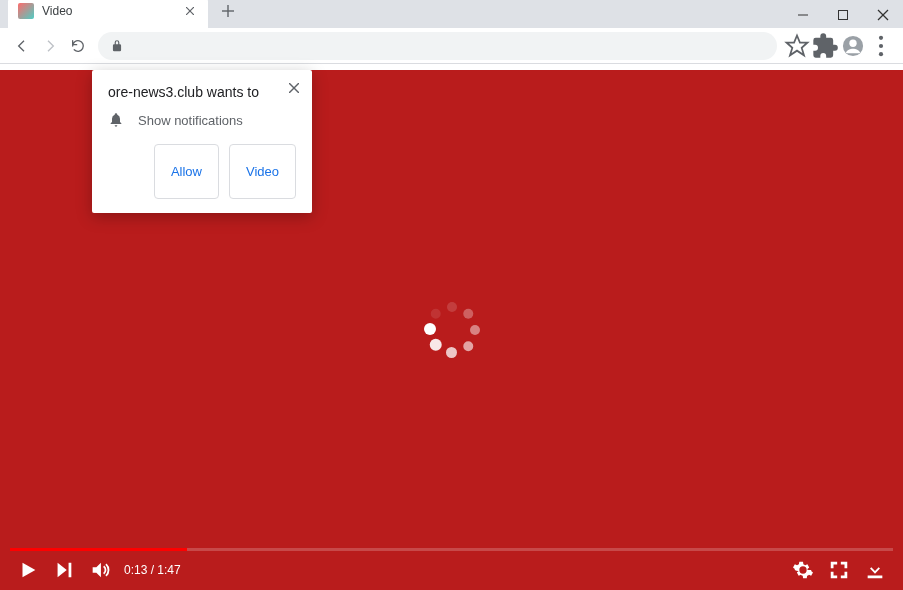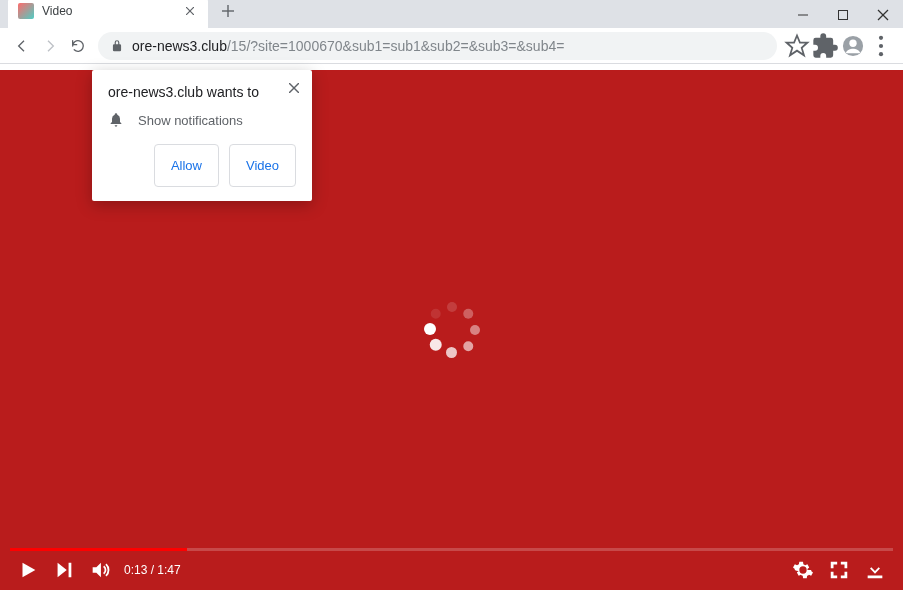--- a/index.html
+++ b/index.html
@@ -56,21 +56,21 @@
   .time-display { color: #fff; font-size: 12px; margin-left: 6px; }
   .spacer { flex: 1; }
   
   
   .notif-popup { position: absolute; top: 70px; left: 92px; width: 220px; background: #fff; border-radius: 2px; box-shadow: 0 4px 16px rgba(0,0,0,.25); padding: 14px 16px 14px 16px; z-index: 50; }
   .notif-prompt { font-size: 14px; color: #202124; margin-bottom: 12px; }
   .notif-row { display: flex; align-items: flex-end; margin-bottom: 16px; }
   .notif-bell { width: 16px; height: 16px; margin-right: 14px; color: #5f6368; }
   .notif-text { font-size: 13px; color: #5f6368; }
   .notif-actions { display: flex; justify-content: flex-end; gap: 10px; }
-  .notif-btn { padding: 13px 16px; font-size: 13px; color: #1a73e8; background: #fff; border: 1px solid #dadce0; border-radius: 4px; cursor: pointer; }
+  .notif-btn { padding: 19px 16px; font-size: 13px; color: #1a73e8; background: #fff; border: 1px solid #dadce0; border-radius: 4px; cursor: pointer; }
   .notif-close { position: absolute; top: 8px; right: 8px; width: 20px; height: 20px; display: flex; align-items: center; justify-content: center; cursor: pointer; color: #5f6368; }
   .notif-close svg { width: 10px; height: 10px; }
 </style>
 </head>
 <body>
 
 <div class="window-controls">
   <div class="window-btn">
     <svg viewBox="0 0 12 12">
         <line x1="1" y1="6" x2="11" y2="6" stroke="currentColor" stroke-width="1"></line>
@@ -121,21 +121,20 @@
   </div>
   <div class="nav-btn">
     <svg viewBox="0 0 24 24" fill="none">
         <path d="M4 12a8 8 0 1 1 2.34 5.66M4 4v6h6" stroke="currentColor" stroke-width="2" stroke-linecap="round"></path>
       </svg>
   </div>
   <div class="omnibox">
     <svg class="lock-icon" viewBox="0 0 24 24">
         <path fill="currentColor" d="M12 2a4 4 0 0 0-4 4v3H7a2 2 0 0 0-2 2v8a2 2 0 0 0 2 2h10a2 2 0 0 0 2-2v-8a2 2 0 0 0-2-2h-1V6a4 4 0 0 0-4-4zm-2 4a2 2 0 1 1 4 0v3h-4V6z"></path>
       </svg>
-    <span class="omnibox-text"><span class="url-dark">ore-news3.club</span><span class="url-light">/15/?site=1000670&amp;sub1=sub1&amp;sub2=&amp;sub3=&amp;sub4=</span></span>
   </div>
   <div class="star-btn">
     <svg viewBox="0 0 24 24" fill="none">
         <path d="M12 3l2.5 6H21l-5 4.5L18 20l-6-4-6 4 2-6.5-5-4.5h6.5L12 3z" stroke="currentColor" stroke-width="1.5"></path>
       </svg>
   </div>
   <div class="ext-btn">
     <svg viewBox="0 0 24 24">
         <path fill="currentColor" d="M20.5 11H19V7a2 2 0 0 0-2-2h-4V3.5a2.5 2.5 0 1 0-5 0V5H4a2 2 0 0 0-2 2v4h1.5a2.5 2.5 0 1 1 0 5H2v4a2 2 0 0 0 2 2h4v-1.5a2.5 2.5 0 1 1 5 0V22h4a2 2 0 0 0 2-2v-4h1.5a2.5 2.5 0 1 0 0-5z"></path>
       </svg>

